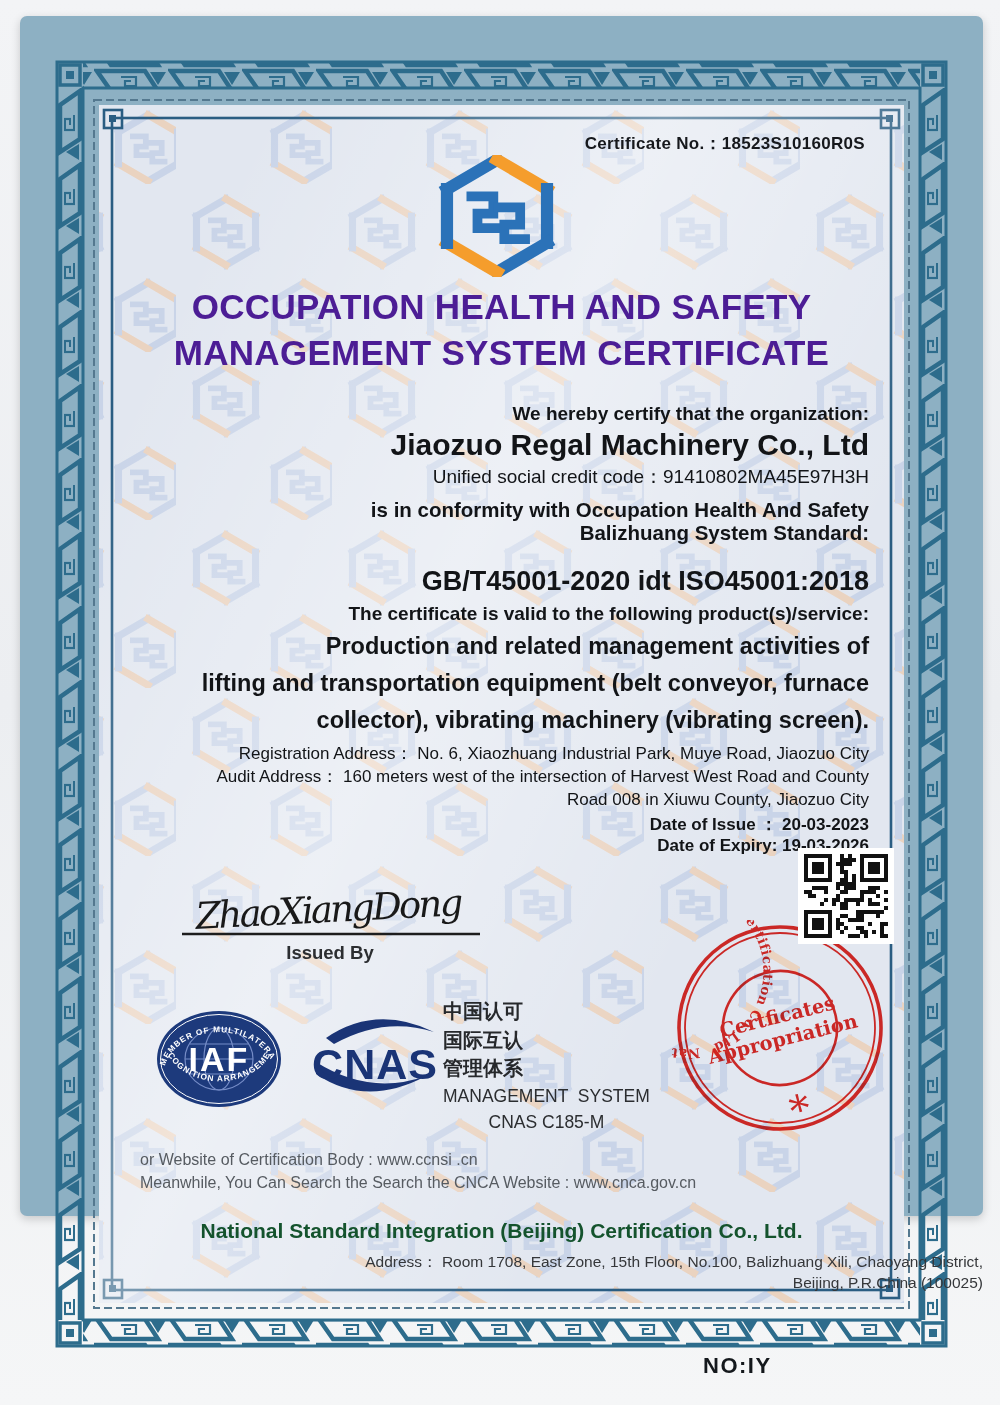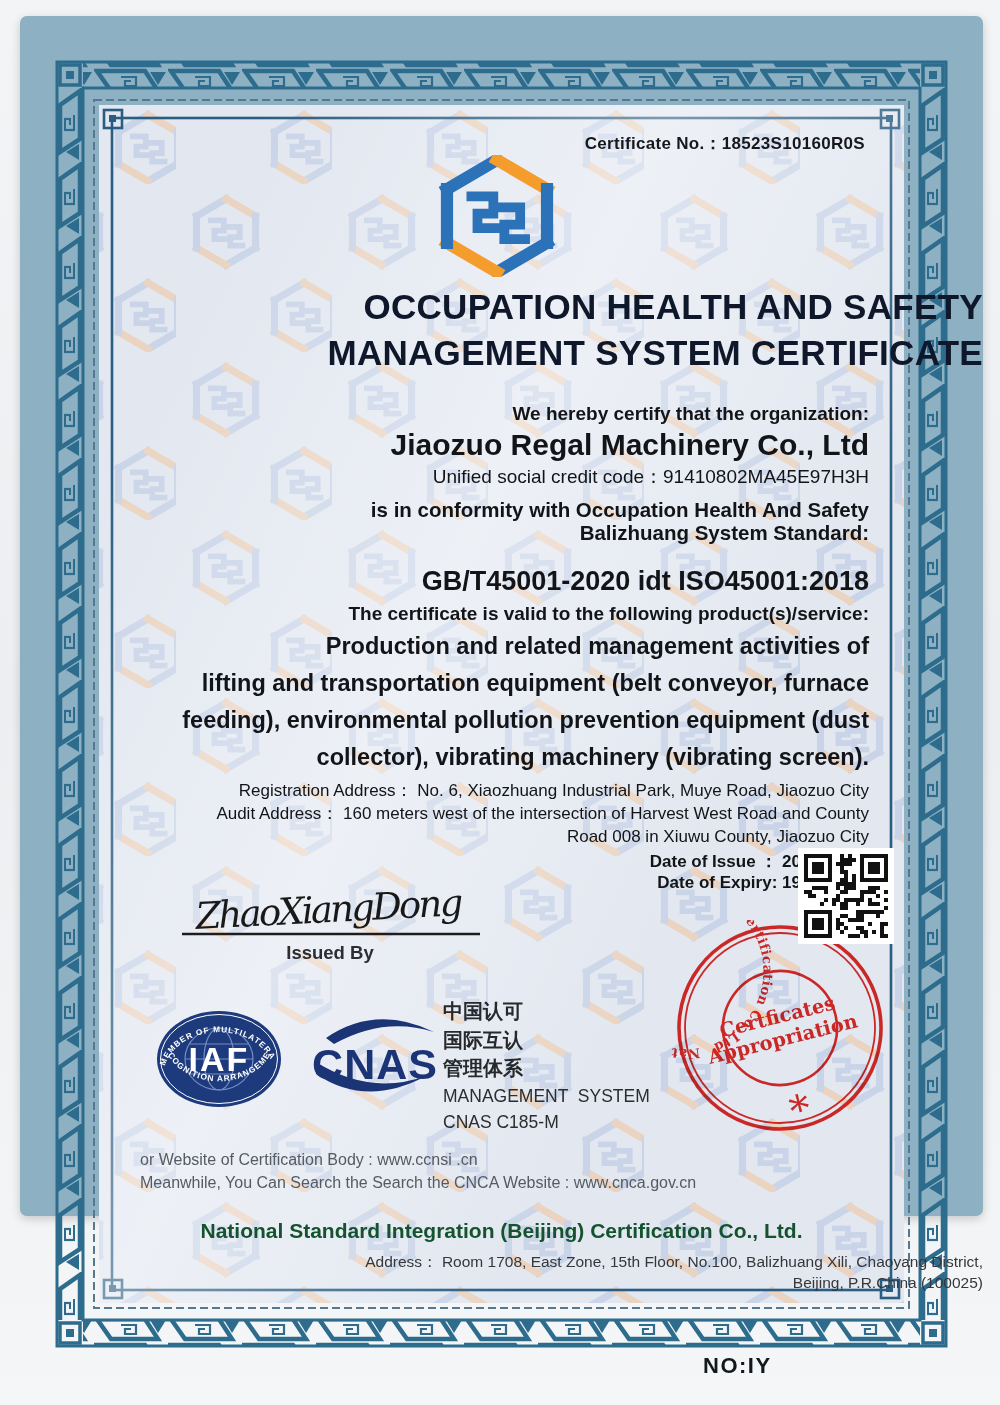--- a/index.html
+++ b/index.html
@@ -12,21 +12,21 @@
     position:absolute;left:20px;top:16px;width:963px;height:1200px;
     background:#8db0c3;border-radius:7px;
     box-shadow:0 3px 10px rgba(0,0,0,.18);
   }
   .frame-svg{position:absolute;left:0;top:0;}
   .abs{position:absolute;}
   .txt{color:#111;}
   
   .cert-no{top:116px;right:118px;font-size:17px;font-weight:bold;color:#16181c;letter-spacing:.3px;}
   .logo{left:412px;top:139px;width:130px;height:122px;}
-  .title{left:0;right:0;top:268px;text-align:right;font-weight:bold;font-size:35px;line-height:46px;color:#0f172a;letter-spacing:.3px;}
+  .title{left:0;right:0;top:268px;text-align:center;font-weight:bold;font-size:35px;line-height:46px;color:#4c1d95;letter-spacing:.3px;}
   
   .main-text{left:110px;right:114px;top:387px;text-align:right;color:#121417;}
   .t-certify{font-size:19px;font-weight:bold;line-height:22px;}
   .t-org{font-size:30px;font-weight:bold;line-height:40px;}
   .t-code{font-size:19px;line-height:24px;margin-bottom:9px;}
   .t-conf{font-size:20.5px;font-weight:bold;line-height:23px;}
   .t-standard{font-size:27px;font-weight:bold;line-height:34px;margin:20px 0 4px;}
   .t-valid{font-size:19px;font-weight:bold;line-height:23px;margin-bottom:3px;}
   .t-scope{font-size:23.5px;font-weight:bold;line-height:37px;}
   .t-addr{font-size:17px;line-height:23px;}
@@ -37,21 +37,21 @@
   .qr{left:778px;top:832px;width:96px;height:96px;z-index:5;}
   .stamp{left:652px;top:904px;width:216px;height:216px;z-index:4;mix-blend-mode:multiply;opacity:.95;}
   
   .sig-svg{left:148px;top:842px;width:324px;height:92px;}
   .sig-caption{left:148px;top:926px;width:324px;text-align:center;font-size:18.5px;font-weight:bold;color:#2c2e31;}
   
   .iaf{left:134px;top:992px;width:130px;height:102px;}
   .cnas{left:284px;top:996px;width:142px;height:94px;}
   .cn-block{left:423px;top:981px;color:#26282b;}
   .cn-line{font-size:20px;font-weight:bold;line-height:28.5px;}
-  .en-line{font-size:17.5px;line-height:26px;white-space:pre-wrap;color:#2b2d30;}
+  .en-line{font-size:17.5px;line-height:26px;white-space:pre-wrap;color:#2b2d30;text-align:center;}
   
   .note{left:120px;top:1133px;font-size:16px;line-height:22.5px;color:#565b61;}
   .company{left:0;right:0;top:1203px;text-align:center;font-size:21px;font-weight:bold;color:#14532d;}
   .f-addr{left:0;right:0;top:1235px;text-align:right;font-size:15.5px;line-height:21px;color:#35373a;}
   .serial{left:683px;top:1337px;font-size:22px;font-weight:bold;color:#14181c;letter-spacing:1.5px;}
   .sheen{left:79px;top:89px;width:805px;height:1198px;pointer-events:none;
     background:linear-gradient(115deg,rgba(255,255,255,0) 12%,rgba(255,255,255,.38) 42%,rgba(255,255,255,0) 72%);}
 </style>
 </head>
 <body>
@@ -148,21 +148,20 @@
   <div class="abs main-text">
     <div class="t-certify">We hereby certify that the organization:</div>
     <div class="t-org">Jiaozuo Regal Machinery Co., Ltd</div>
     <div class="t-code">Unified social credit code：91410802MA45E97H3H</div>
     <div class="t-conf">is in conformity with Occupation Health And Safety</div>
     <div class="t-conf">Balizhuang System Standard:</div>
     <div class="t-standard">GB/T45001-2020 idt ISO45001:2018</div>
     <div class="t-valid">The certificate is valid to the following product(s)/service:</div>
     <div class="t-scope">Production and related management activities of</div>
     <div class="t-scope">lifting and transportation equipment (belt conveyor, furnace</div>
-    <div class="t-scope">feeding), environmental pollution prevention equipment (dust</div>
     <div class="t-scope">collector), vibrating machinery (vibrating screen).</div>
     <div class="t-addr first">Registration Address： No. 6, Xiaozhuang Industrial Park, Muye Road, Jiaozuo City</div>
     <div class="t-addr">Audit Address： 160 meters west of the intersection of Harvest West Road and County</div>
     <div class="t-addr">Road 008 in Xiuwu County, Jiaozuo City</div>
     <div class="t-date first">Date of Issue ： 20-03-2023</div>
     <div class="t-date">Date of Expiry: 19-03-2026</div>
   </div>
 
   <svg class="abs qr" viewBox="0 0 96 96">
     <rect width="96" height="96" fill="#fff"></rect>

